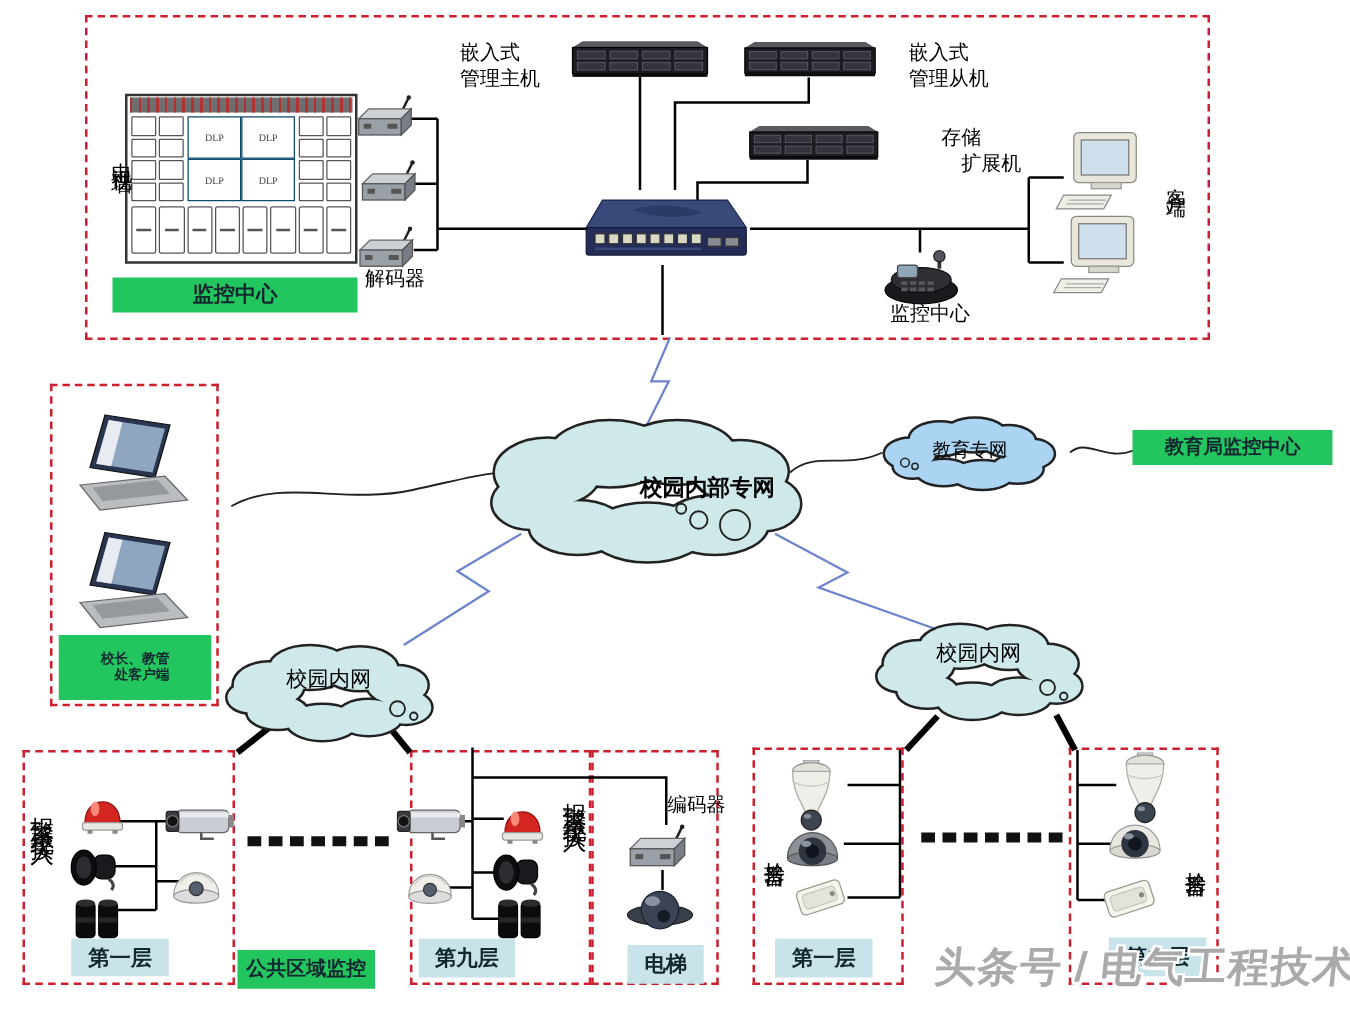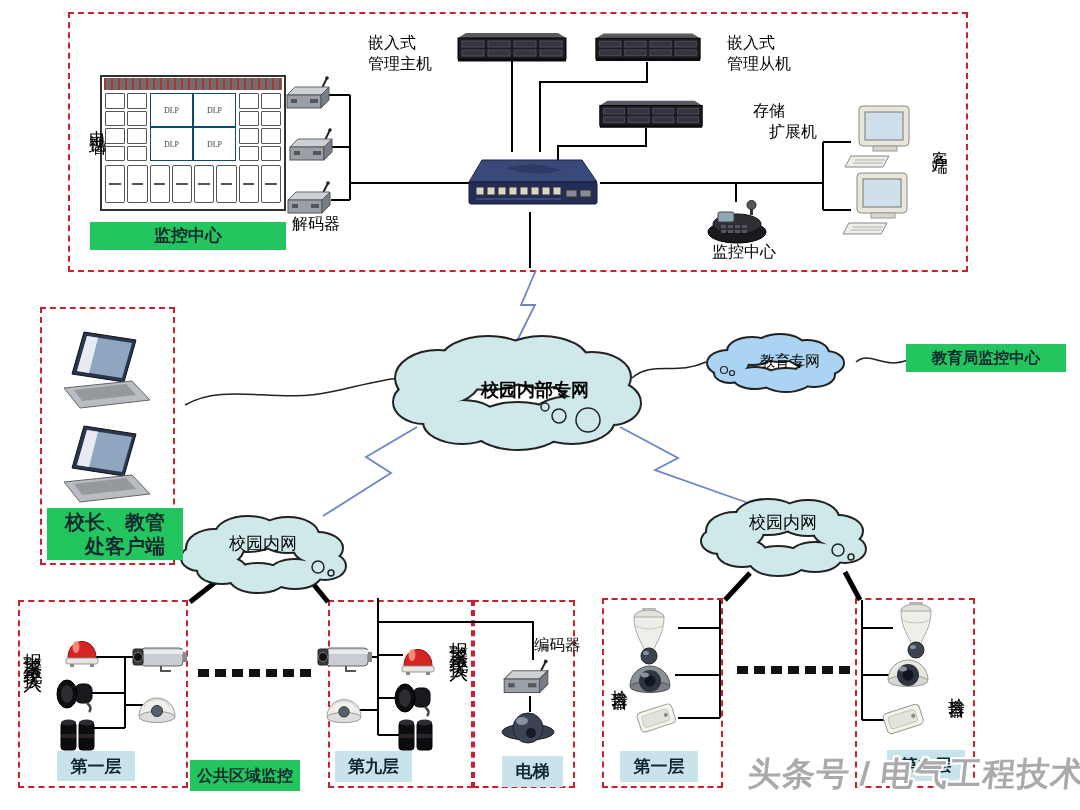--- a/index.html
+++ b/index.html
@@ -507,27 +507,27 @@
   <div class="lbl txt" style="left:292px;top:214px;font-size:16px">解码器</div>
   <div class="lbl txt pre" style="left:368px;top:33px;font-size:16px">嵌入式
 管理主机</div>
   <div class="lbl txt pre" style="left:727px;top:33px;font-size:16px">嵌入式
 管理从机</div>
   <div class="lbl txt pre" style="left:753px;top:101px;font-size:16px">存储
 　扩展机</div>
   <div class="lbl txt" style="left:712px;top:242px;font-size:16px">监控中心</div>
   <div class="lbl txt vtext" style="left:929px;top:137px;font-size:16px">客户端</div>
 
-  <div class="lbl txt" style="left:450px;top:379px;width:170px;text-align:center;font-size:18px;font-weight:bold">校园内部专网</div>
-  <div class="lbl txt" style="left:760px;top:352px;width:90px;text-align:left;font-size:15px">教育专网</div>
+  <div class="lbl txt" style="left:450px;top:379px;width:170px;text-align:right;font-size:18px;font-weight:bold">校园内部专网</div>
+  <div class="lbl txt" style="left:716px;top:352px;width:90px;text-align:right;font-size:15px">教育专网</div>
   <div class="tbox txt" style="left:906px;top:344px;width:160px;height:28px;font-size:15.5px">教育局监控中心</div>
   <div class="lbl txt" style="left:198px;top:533px;width:130px;text-align:center;font-size:17px">校园内网</div>
   <div class="lbl txt" style="left:718px;top:512px;width:130px;text-align:center;font-size:17px">校园内网</div>
 
-  <div class="tbox txt pre" style="left:47px;top:508px;width:136px;height:52px;font-size:20px">校长、教管
+  <div class="tbox txt pre" style="left:47px;top:508px;width:122px;height:52px;font-size:11px">校长、教管
 处客户端</div>
 
   <div class="lbl txt vtext" style="left:20px;top:638px;font-size:19px">报警系统接入</div>
   <div class="lbox txt" style="left:57px;top:751px;width:78px;height:30px;font-size:17px">第一层</div>
   <div class="tbox txt" style="left:190px;top:760px;width:110px;height:31px;font-size:16px">公共区域监控</div>
   <div class="lbox txt" style="left:335px;top:751px;width:77px;height:31px;font-size:17px">第九层</div>
   <div class="lbl txt vtext" style="left:446px;top:627px;font-size:19px">报警系统接入</div>
   <div class="lbl txt" style="left:534px;top:635px;font-size:15.5px">编码器</div>
   <div class="lbox txt" style="left:502px;top:756px;width:61px;height:31px;font-size:17px">电梯</div>
   <div class="lbl txt vtext" style="left:608px;top:676px;font-size:17px;letter-spacing:2px">拾音器</div>

